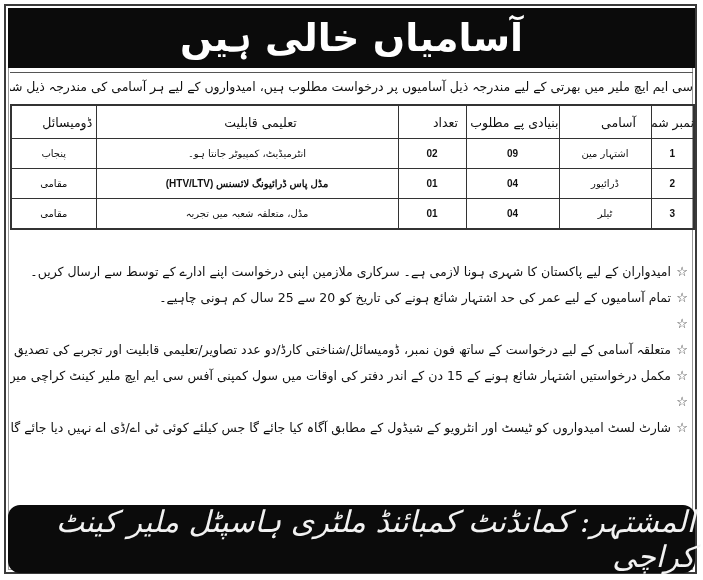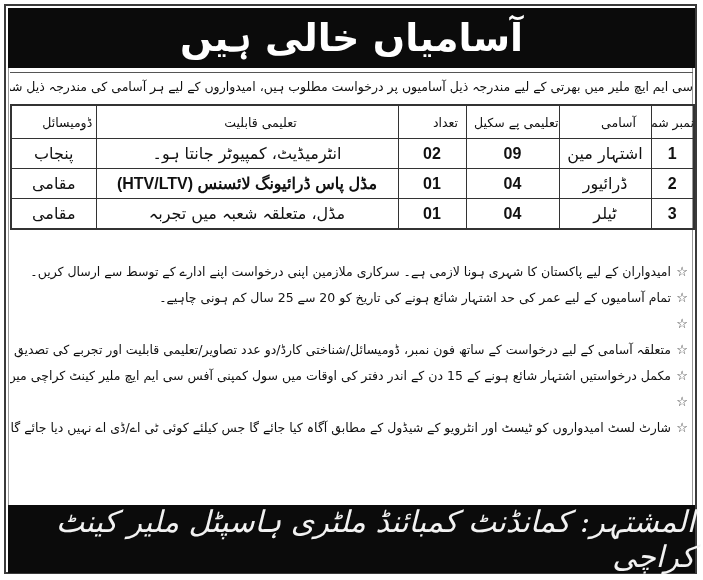--- a/index.html
+++ b/index.html
@@ -13,35 +13,35 @@
                 background:#0b0b0b; display:flex; align-items:center; justify-content:center; }
   .title-text { color:#fff; font-size:38px; font-weight:bold; direction:rtl;
                 font-family:"DejaVu Sans", sans-serif; letter-spacing:1px; }
   .intro { position:absolute; left:10px; top:72px; width:683px; height:28px;
            direction:rtl; text-align:right; font-size:12.5px; line-height:28px;
            white-space:nowrap; overflow:hidden; border-top:1px solid #555; }
   table.posts { position:absolute; left:10px; top:104px; width:683px;
                 border-collapse:collapse; direction:rtl; table-layout:fixed;
                 border:2px solid #333; }
   table.posts th, table.posts td { border:1.5px solid #333; text-align:center;
-                padding:0; font-size:16px; overflow:hidden; white-space:nowrap; }
+                padding:0; font-size:10px; overflow:hidden; white-space:nowrap; }
   table.posts th { height:32px; font-weight:normal; font-size:12.5px;padding-left:27px; }
   table.posts td { height:29px; }
   td.num { font-family:"Liberation Sans", sans-serif; font-weight:bold; font-size:15px;margin-top:41px; }
   td.qual-latin { font-family:"Liberation Sans", sans-serif; font-weight:bold; }
   .conditions { position:absolute; left:10px; top:258px; width:683px; direction:rtl; }
   .cond-heading { text-align:right; font-size:19px; font-weight:bold; padding-right:4px;
                   height:28px; line-height:28px; }
   .cond-list { list-style:none; margin:0; padding:0; }
   .cond-item { display:flex; align-items:center; height:26px; font-size:12.5px;
                white-space:nowrap; overflow:hidden; }
   .star { width:22px; text-align:center; font-size:13px; color:#333; flex:0 0 22px; }
   .cond-text { flex:1; text-align:right; }
   .footer-band { position:absolute; left:8px; top:505px; width:687px; height:68px;
-                 background:#0b0b0b; display:flex; align-items:center; justify-content:flex-start; }
+                 background:#0b0b0b; display:flex; align-items:center; justify-content:flex-start;border-radius:12px; }
   .footer-text { color:#f2f2f2; font-size:30px; direction:rtl;
                  font-family:"DejaVu Serif", serif; font-style:italic; }
 </style>
 </head>
 <body>
 
 <div class="frame">
     <div class="frame-inner"></div>
   </div>
 
@@ -57,21 +57,21 @@
     <col style="width:92px">
     <col style="width:93px">
     <col style="width:68px">
     <col style="width:302px">
     <col style="width:85px">
   </colgroup>
   <thead>
     <tr>
       <th>نمبر شمار</th>
       <th>آسامی</th>
-      <th>تعلیمی پے سکیل</th>
+      <th>بنیادی پے مطلوب</th>
       <th>تعداد</th>
       <th>تعلیمی قابلیت</th>
       <th>ڈومیسائل</th>
     </tr>
   </thead>
   <tbody>
     <tr>
       <td class="num">1</td>
       <td>اشتہار مین</td>
       <td class="num">09</td>

